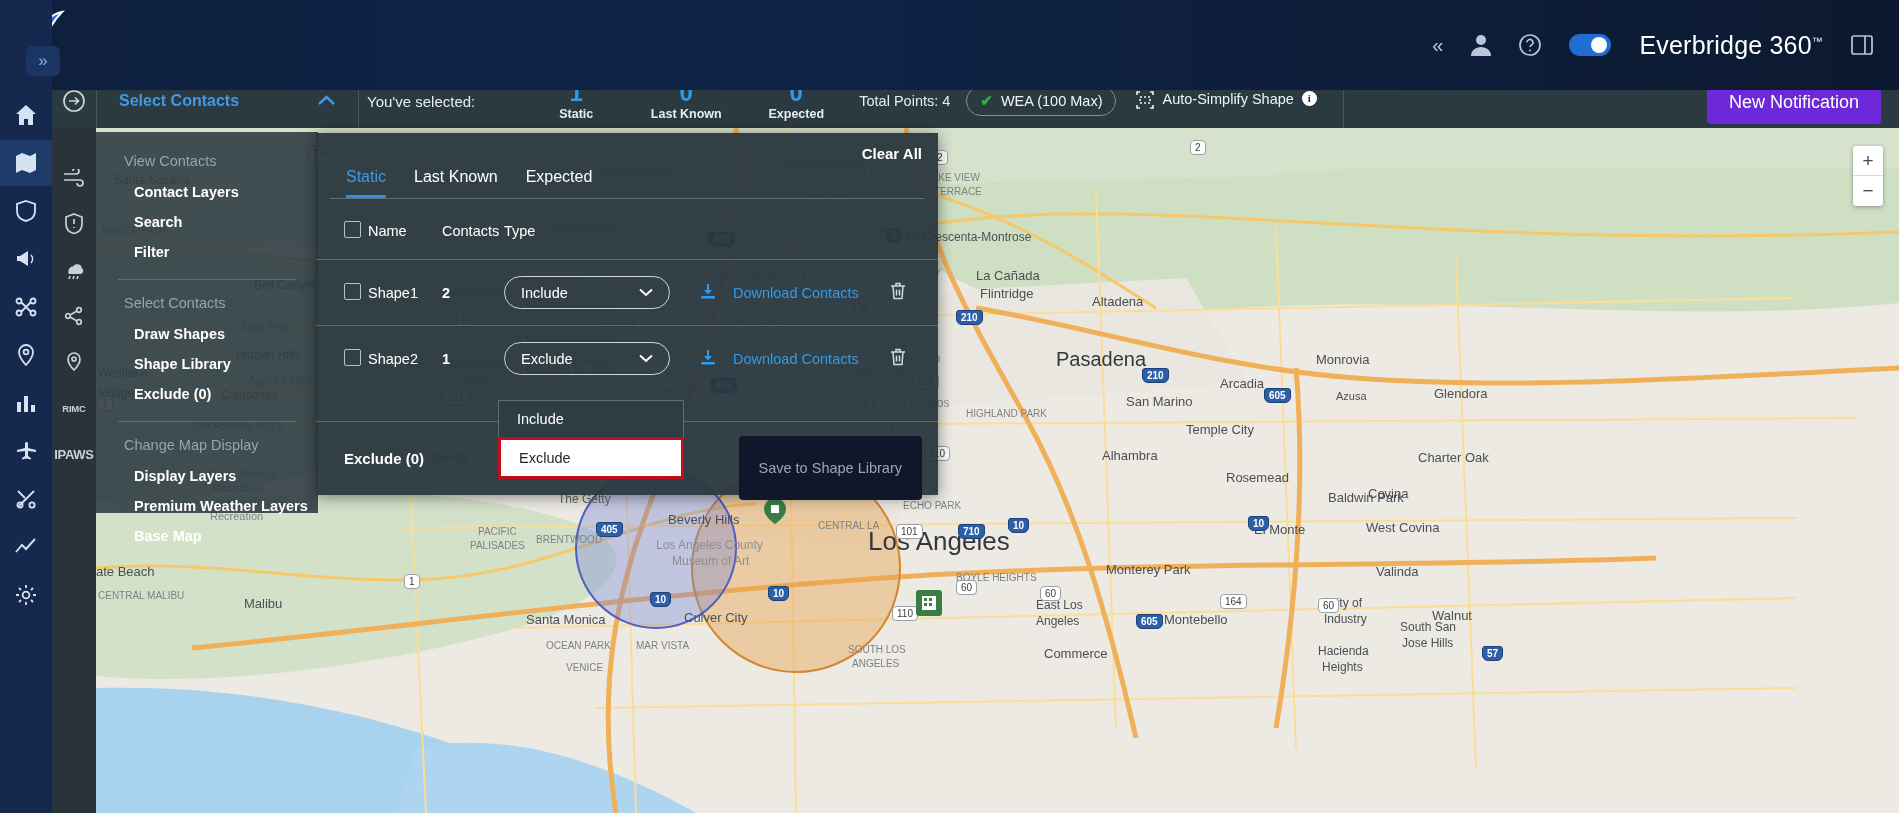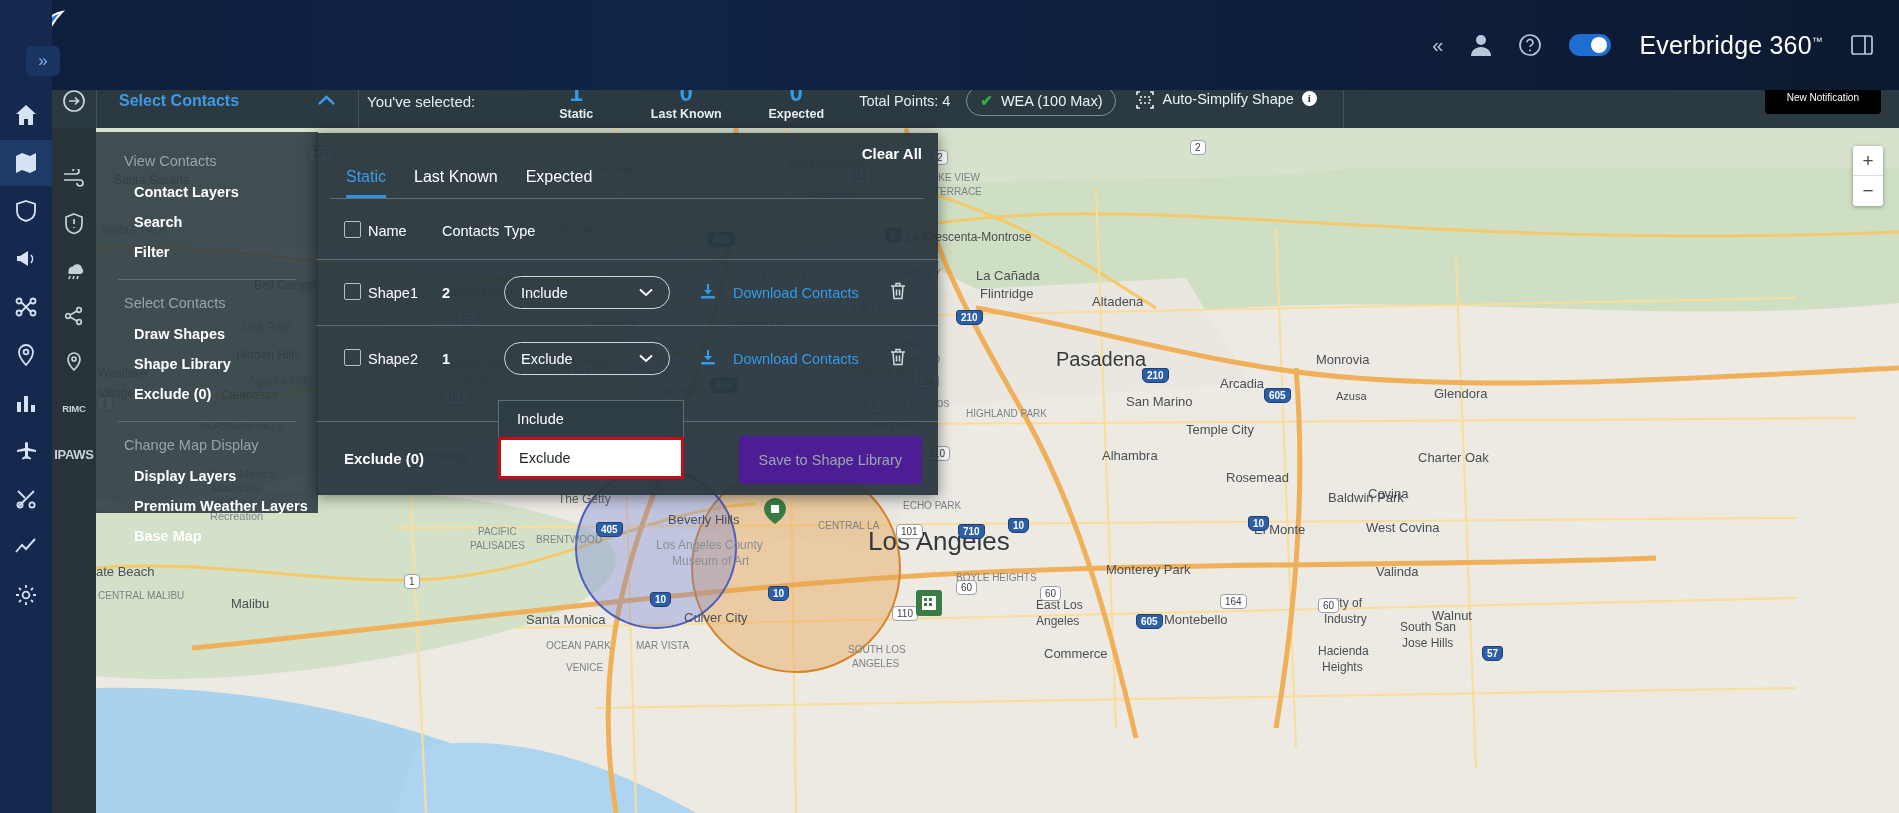--- a/index.html
+++ b/index.html
@@ -102,22 +102,22 @@
   .wea-chip .ck { color: #2fb344; font-size: 15px; font-weight: bold; }
   .autosimp { margin-left: 20px; display: flex; align-items: flex-start; gap: 8px; color: #eef3f6; font-size: 14.5px; cursor: pointer; }
   .info-dot {
     width: 15px; height: 15px; border-radius: 50%; background: #fff; color: #2b3940;
     font-size: 11px; font-weight: bold; display: flex; align-items: center; justify-content: center;
     font-family: "Liberation Serif", serif;
   }
   .th-sep2 { width: 1px; height: 54px; background: #46535a; margin-left: 26px; }
   .newnotif {
     position: absolute; right: 18px; top: 7px;
-    background: #000000; color: #fff; border: none; border-radius: 4px;
-    padding: 11px 22px; font-size: 10px; cursor: pointer;
+    background: #6d28d9; color: #fff; border: none; border-radius: 4px;
+    padding: 11px 22px; font-size: 18px; cursor: pointer;
     font-family: "Liberation Sans", sans-serif;
   }
 
   
   .menupanel {
     position: absolute; left: 96px; top: 132px; width: 222px; height: 381px;
     background: rgba(43,57,64,.88); z-index: 36;
     padding: 18px 0 10px 0;
   }
   .mp-group { color: #96a5ad; font-size: 14.5px; padding: 3px 0 8px 28px; }
@@ -178,22 +178,22 @@
     background: #ffffff; color: #23292d; border: 3px solid #c20e1a;
   }
 
   .dialog-foot {
     position: absolute; left: 0; right: 0; bottom: 0; height: 74px;
     border-top: 1px solid #5a6b75; display: flex; align-items: center;
   }
   .excl-count { color: #fff; font-size: 15px; font-weight: bold; margin-left: 28px; }
   .save-btn {
     position: absolute; right: 16px; top: 14px;
-    background: #4c1d95; color: #9aa7ae; border: none; border-radius: 4px;
-    padding: 16px 20px; font-size: 14.5px; cursor: pointer;
+    background: #0f172a; color: #9aa7ae; border: none; border-radius: 4px;
+    padding: 24px 20px; font-size: 14.5px; cursor: pointer;
     font-family: "Liberation Sans", sans-serif;
   }
 
   
   .zoomctl {
     position: absolute; right: 16px; top: 18px; width: 30px; z-index: 20;
     background: #fff; border-radius: 3px; box-shadow: 0 1px 4px rgba(0,0,0,.35);
   }
   .zoomctl div {
     height: 30px; display: flex; align-items: center; justify-content: center;
@@ -340,21 +340,21 @@
         <div class="maplabel" style="left: 1280px; top: 436px; font-size: 13px; color: rgb(74, 79, 84);">Valinda</div>
         <div class="maplabel" style="left: 1336px; top: 480px; font-size: 13px; color: rgb(74, 79, 84);">Walnut</div>
         <div class="maplabel" style="left: 1232px; top: 468px; font-size: 12px; color: rgb(74, 79, 84);">City of</div>
         <div class="maplabel" style="left: 1228px; top: 484px; font-size: 12px; color: rgb(74, 79, 84);">Industry</div>
         <div class="maplabel" style="left: 1304px; top: 492px; font-size: 12px; color: rgb(74, 79, 84);">South San</div>
         <div class="maplabel" style="left: 1306px; top: 508px; font-size: 12px; color: rgb(74, 79, 84);">Jose Hills</div>
         <div class="maplabel" style="left: 1222px; top: 516px; font-size: 12px; color: rgb(74, 79, 84);">Hacienda</div>
         <div class="maplabel" style="left: 1226px; top: 532px; font-size: 12px; color: rgb(74, 79, 84);">Heights</div>
         <div class="maplabel" style="left: 0px; top: 436px; font-size: 13px; color: rgb(74, 79, 84);">ate Beach</div>
         <div class="maplabel" style="left: 2px; top: 462px; font-size: 10px; color: rgb(125, 130, 135);">CENTRAL MALIBU</div>
-        <div class="maplabel" style="left: 135px; top: 468px; font-size: 13px; color: rgb(74, 79, 84);">Malibu</div>
+        <div class="maplabel" style="left: 148px; top: 468px; font-size: 13px; color: rgb(74, 79, 84);">Malibu</div>
         <div class="maplabel" style="left: 112px; top: 340px; font-size: 11px; color: rgb(125, 130, 135);">Santa Monica</div>
         <div class="maplabel" style="left: 116px; top: 354px; font-size: 11px; color: rgb(125, 130, 135);">Mountains</div>
         <div class="maplabel" style="left: 120px; top: 368px; font-size: 11px; color: rgb(125, 130, 135);">National</div>
         <div class="maplabel" style="left: 114px; top: 382px; font-size: 11px; color: rgb(125, 130, 135);">Recreation</div>
       </div>
     <div id="map-shields">
         <div class="shield" style="left: 212px; top: 18px;">118</div>
         <div class="shield" style="left: 750px; top: 40px;">118</div>
         <div class="shield" style="left: 836px; top: 22px;">2</div>
         <div class="shield" style="left: 1094px; top: 12px;">2</div>

